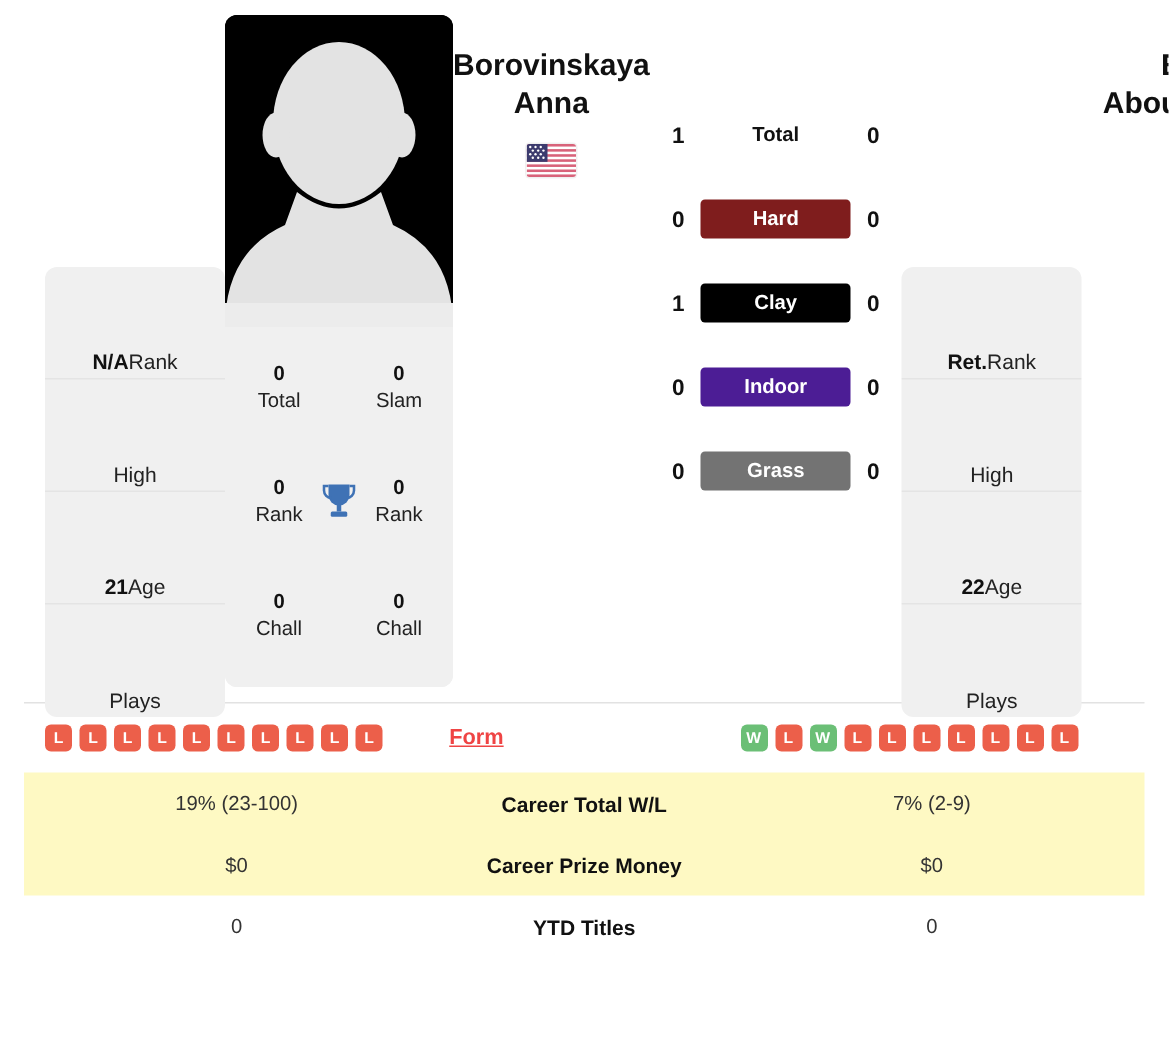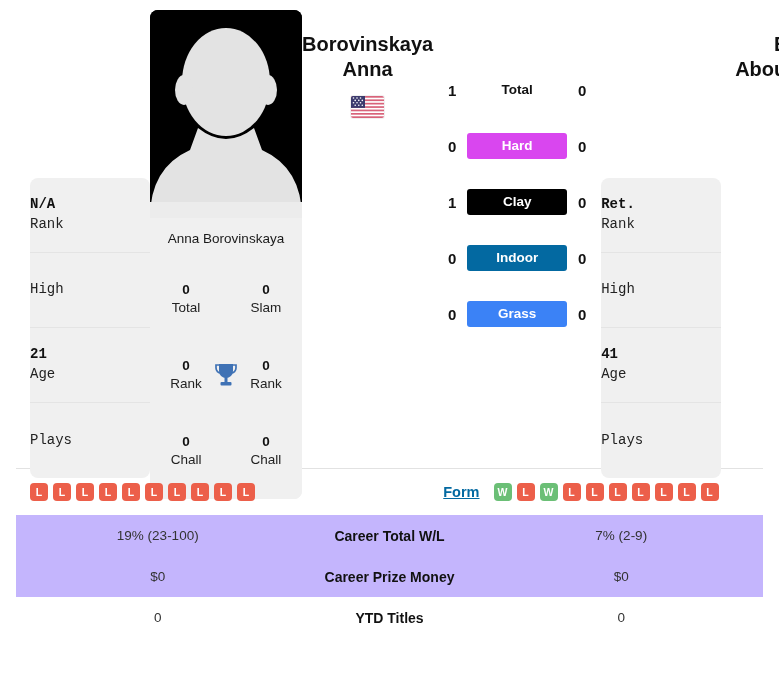--- a/index.html
+++ b/index.html
@@ -78,26 +78,25 @@
     width: 120px;
     flex: 0 0 120px;
     margin-top: 168px;
     background: #f0f0f0;
     border-radius: 8px;
     overflow: hidden;
   }
   .info-cell {
     height: 75px;
     display: flex;
-    flex-direction: column;
-    align-items: flex-start;
+    flex-direction: row;
+    align-items: flex-end;
     justify-content: center;
     border-bottom: 1px solid #e4e4e4;
     line-height: 1.4;
-    font-family: Liberation Mono, monospace;
   }
   .info-cell:last-child { border-bottom: none; }
   .info-val { font-size: 14px; font-weight: bold; color: #111; }
   .info-lab { font-size: 14px; color: #222; }
 
   
   .name-block {
     flex: 1 1 auto;
     text-align: center;
     padding-top: 22px;
@@ -165,24 +164,24 @@
     flex: 1 1 0;
     display: flex;
     align-items: center;
     gap: 5px;
   }
   .form-side.left { justify-content: flex-start; padding-left: 14px; }
   .form-side.right { justify-content: flex-start; padding-left: 14px; }
   .form-label {
     width: 180px;
     flex: 0 0 180px;
-    text-align: right;
+    text-align: left;
     font-size: 14.5px;
     font-weight: bold;
-    color: #0369a1;
+    color: #ef4444;
     text-decoration: underline;
   }
   .badge {
     width: 18px;
     height: 18px;
     border-radius: 4px;
     font-size: 10.5px;
     font-weight: bold;
     color: #ffffff;
     display: flex;
@@ -191,21 +190,21 @@
   }
 
   
   .stats-table { margin: 0 16px; }
   .st-row {
     display: flex;
     align-items: center;
     height: 41px;
     font-size: 13.5px;
   }
-  .st-row.alt { background: #c4b5fd; }
+  .st-row.alt { background: #fef9c3; }
   .st-left, .st-right {
     flex: 1 1 0;
     text-align: center;
     color: #333;
   }
   .st-mid {
     width: 180px;
     flex: 0 0 180px;
     text-align: center;
     font-weight: bold;
@@ -224,21 +223,20 @@
       <div class="avatar-photo">
         <svg viewBox="0 0 152 208" preserveAspectRatio="xMidYMid slice" aria-hidden="true">
           <rect x="0" y="0" width="152" height="208" fill="#000000"></rect>
           <ellipse cx="76" cy="72" rx="44" ry="54" fill="#e3e3e3"></ellipse>
           <ellipse cx="34" cy="80" rx="9" ry="15" fill="#e3e3e3"></ellipse>
           <ellipse cx="118" cy="80" rx="9" ry="15" fill="#e3e3e3"></ellipse>
           <path d="M48 118 Q76 140 104 118 L112 140 Q152 158 152 208 L0 208 Q0 158 40 140 Z" fill="#e3e3e3"></path>
           <rect x="0" y="192" width="152" height="16" fill="#ececec"></rect>
         </svg>
       </div>
-      <div class="avatar-name">Anna Borovinskaya</div>
       <div class="trophy-grid">
         <div class="tg-row">
           <div class="tg-cell">
             <span class="tg-val">0</span>
             <span class="tg-lab">Total</span>
           </div>
           <div class="trophy-icon"></div>
           <div class="tg-cell">
             <span class="tg-val">0</span>
             <span class="tg-lab">Slam</span>
@@ -314,36 +312,36 @@
     </div>
 
     <div class="center-col">
       <div class="surf-row">
         <div class="surf-score">1</div>
         <div class="surf-pill plain">Total</div>
         <div class="surf-score">0</div>
       </div>
       <div class="surf-row">
         <div class="surf-score">0</div>
-        <div class="surf-pill" style="background:#d946ef">Hard</div>
+        <div class="surf-pill" style="background:#7f1d1d">Hard</div>
         <div class="surf-score">0</div>
       </div>
       <div class="surf-row">
         <div class="surf-score">1</div>
         <div class="surf-pill" style="background:#000000">Clay</div>
         <div class="surf-score">0</div>
       </div>
       <div class="surf-row">
         <div class="surf-score">0</div>
-        <div class="surf-pill" style="background:#0369a1">Indoor</div>
+        <div class="surf-pill" style="background:#4c1d95">Indoor</div>
         <div class="surf-score">0</div>
       </div>
       <div class="surf-row">
         <div class="surf-score">0</div>
-        <div class="surf-pill" style="background:#3b82f6">Grass</div>
+        <div class="surf-pill" style="background:#737373">Grass</div>
         <div class="surf-score">0</div>
       </div>
     </div>
 
     <div class="info-col" style="order:-1; margin-left:14px; margin-right:0;">
       <div class="info-cell">
         <span class="info-val">N/A</span>
         <span class="info-lab">Rank</span>
       </div>
       <div class="info-cell">
@@ -363,21 +361,21 @@
     <div class="info-col" style="margin-left:0; margin-right:14px;">
       <div class="info-cell">
         <span class="info-val">Ret.</span>
         <span class="info-lab">Rank</span>
       </div>
       <div class="info-cell">
         <span class="info-val"></span>
         <span class="info-lab">High</span>
       </div>
       <div class="info-cell">
-        <span class="info-val">41</span>
+        <span class="info-val">22</span>
         <span class="info-lab">Age</span>
       </div>
       <div class="info-cell">
         <span class="info-val"></span>
         <span class="info-lab">Plays</span>
       </div>
     </div>
 
     <div class="name-block">
       <div class="player-name">

